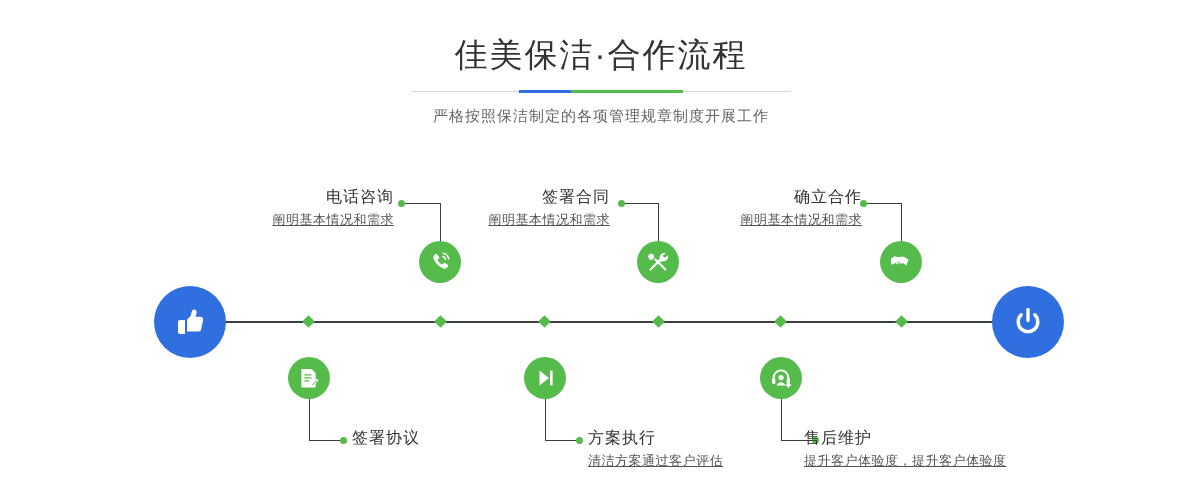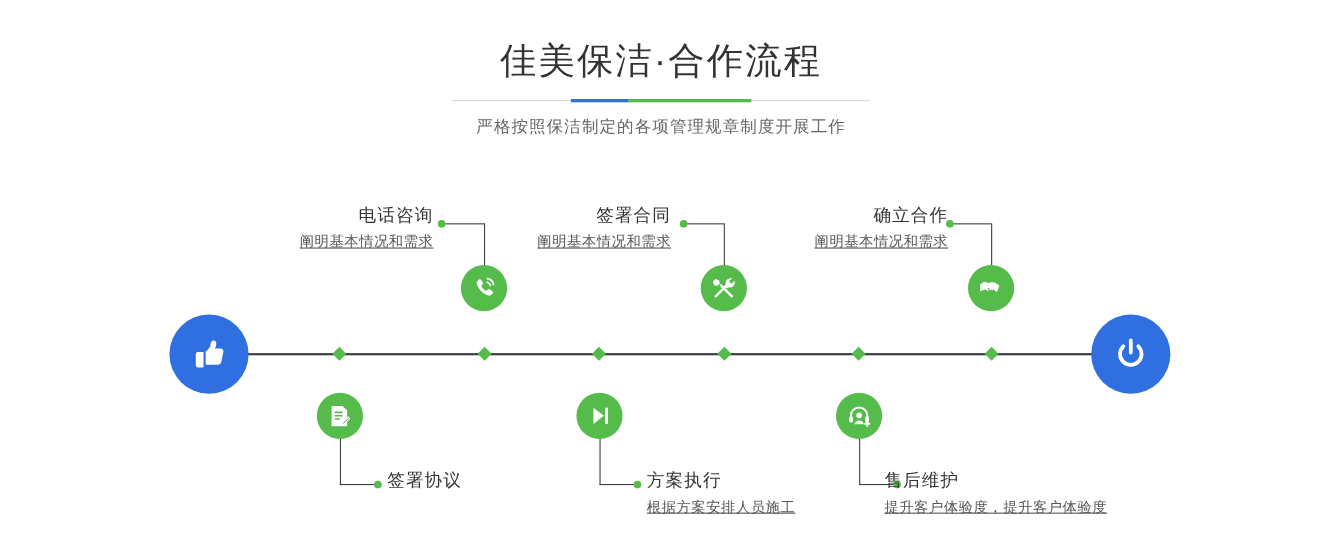--- a/index.html
+++ b/index.html
@@ -270,21 +270,21 @@
           <path fill="#ffffff" d="M6.5 4.6l9.4 7.4-9.4 7.4z"></path>
           <rect fill="#ffffff" x="17" y="4.6" width="2.6" height="14.8"></rect>
         </svg>
       </span>
     </div>
     <div class="vline" style="left:545px; top:399px; height:42px;"></div>
     <div class="hline" style="left:545px; top:440px; width:34px;"></div>
     <div class="dot" style="left:576px; top:437px;"></div>
     <div class="lbl left" style="left:588px; top:427px; width:240px;">
       <div class="t">方案执行</div>
-      <div class="d">根据方案安排人员施工</div>
+      <div class="d">清洁方案通过客户评估</div>
     </div>
 
     <div class="node-icon" style="left:880px; top:241px;">
       <span>
         <svg width="24" height="24" viewBox="0 0 24 24" aria-hidden="true">
           <path fill="#ffffff" d="M2 8.6l3.5-2.4 4.7 1.1 2.3-.9 2.6.5 4.4 2.6-2.1 6.1-3.4-2.6-1.4 1.3-2-1.2-1.7 1.4-2.2-1.5L2 14.8z"></path>
           <path fill="#55bb4a" d="M9.2 11.6l1.6 1.1-.9.8-1.5-1 .8-.9zM12 13.2l1.5 1-.8.8-1.5-1 .8-.8z"></path>
         </svg>
       </span>
     </div>

